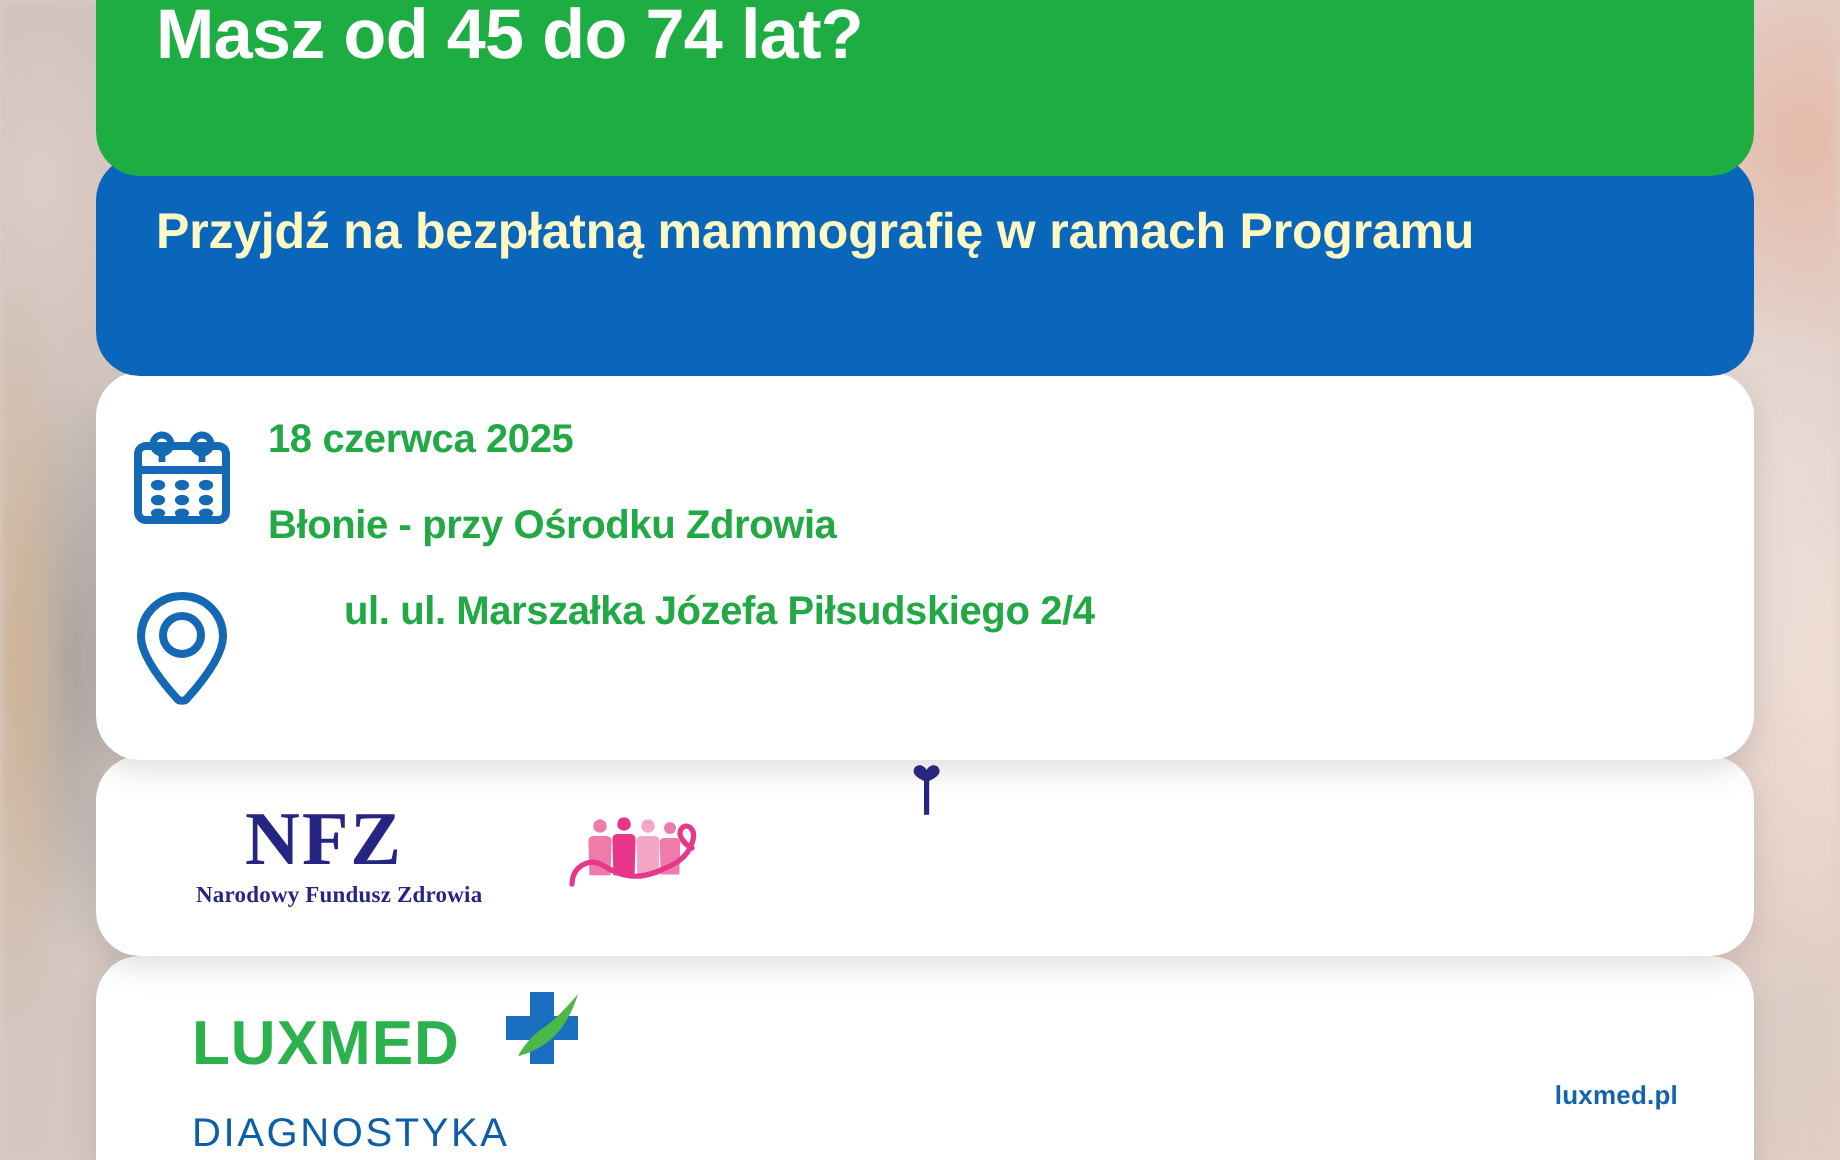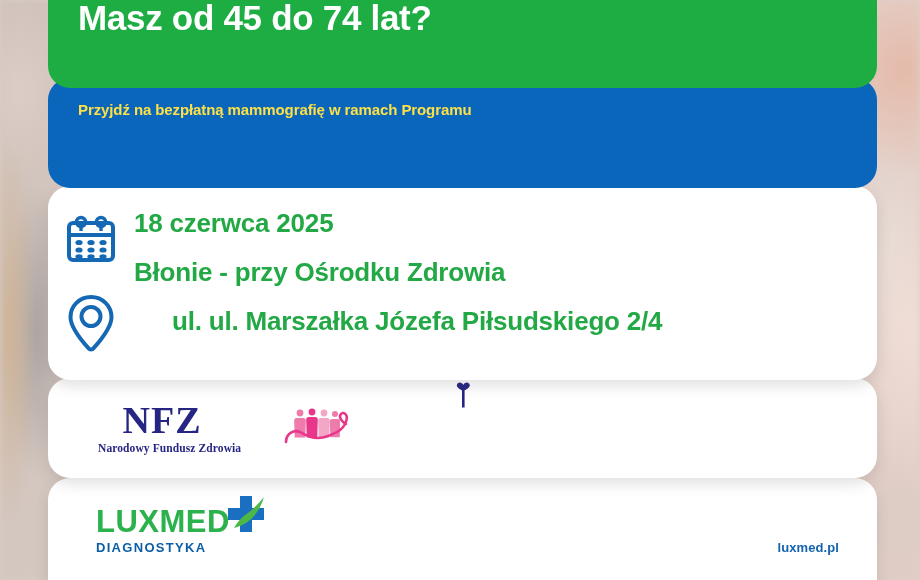--- a/index.html
+++ b/index.html
@@ -78,22 +78,22 @@
 
   .card-blue {
     top: 78px;
     height: 110px;
     background: #0A66BB;
     border-radius: 22px;
     padding: 22px 30px 0 30px;
     z-index: 4;
   }
   .subhead {
-    color: #fde047;
-    font-size: 15px;
+    color: #fef9c3;
+    font-size: 25px;
     font-weight: bold;
     line-height: 1.35;
     letter-spacing: -0.1px;
   }
 
   .card-white {
     background: #ffffff;
     box-shadow: 0 6px 14px rgba(90,80,75,.17);
   }
 
@@ -114,21 +114,21 @@
     padding-top: 6px;
   }
   .icon-col .ico { display: block; }
   .ico-cal { margin-bottom: 22px; }
 
   .info-lines {
     padding-top: 2px;
   }
   .info-line {
     color: #22A844;
-    font-size: 26px;
+    font-size: 20px;
     font-weight: bold;
     line-height: 1;
     margin-bottom: 23px;
     letter-spacing: -0.2px;
     white-space: nowrap;
   }
   .info-line:last-child { margin-bottom: 0; margin-left: 38px; }
 
   .card-logos {
     top: 378px;
@@ -207,25 +207,25 @@
   }
   .lux-word {
     color: #2BB24C;
     font-size: 31px;
     font-weight: bold;
     letter-spacing: .5px;
     line-height: 1;
   }
   .lux-sub {
     color: #0B5FA8;
-    font-size: 13px;
-    font-weight: bold;
+    font-size: 20px;
+    font-weight: normal;
     letter-spacing: 1.3px;
     line-height: 1;
-    margin-top: 4px;
+    margin-top: 20px;
   }
   .lux-cross {
     position: absolute;
     right: -38px;
     top: -12px;
   }
   .site {
     color: #1363AF;
     font-size: 13px;
     font-weight: bold;

